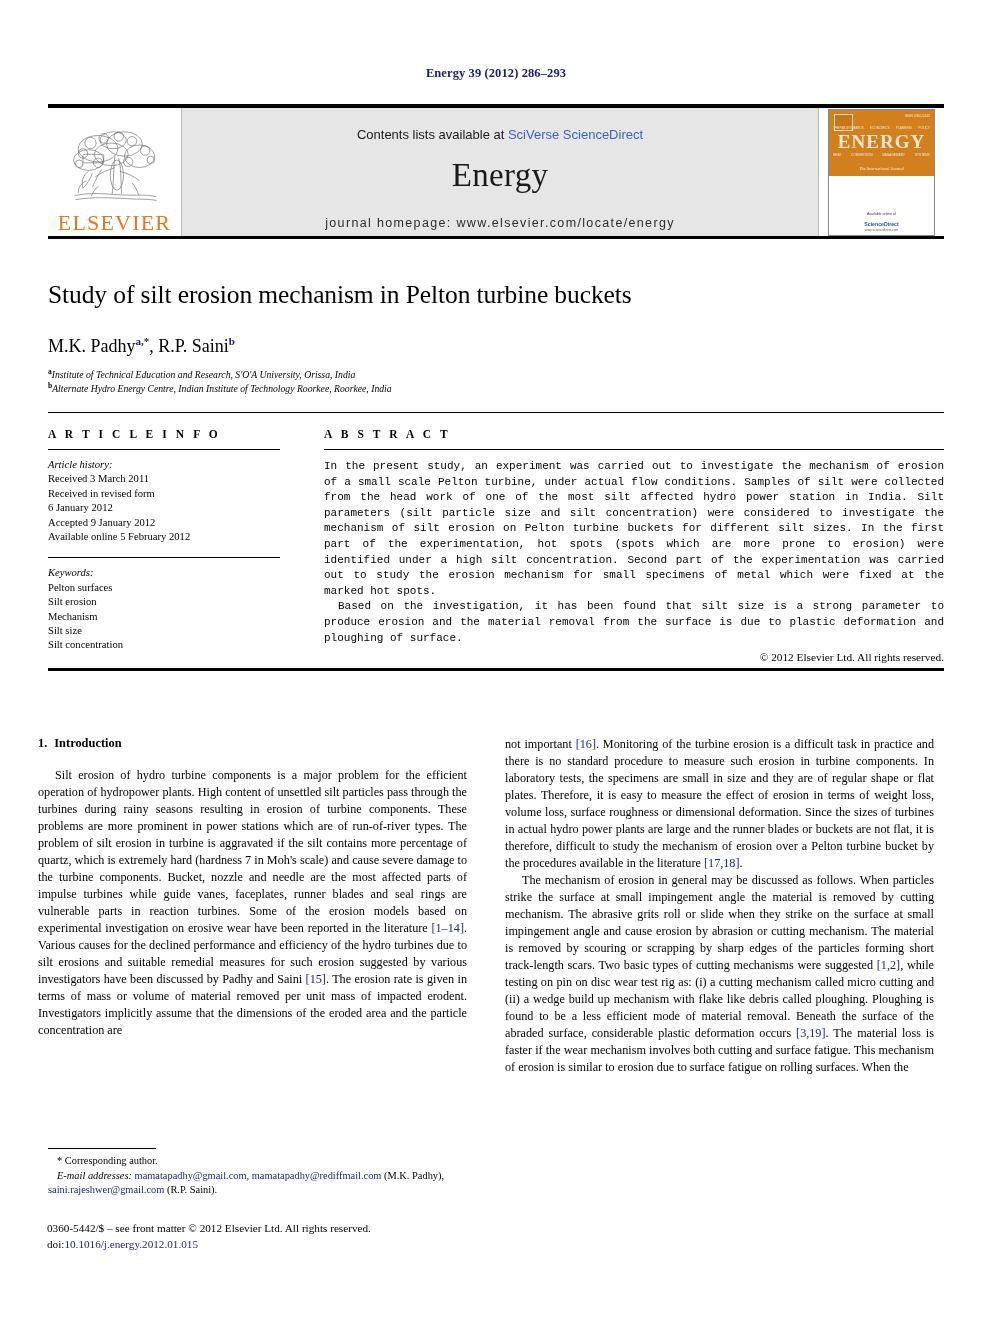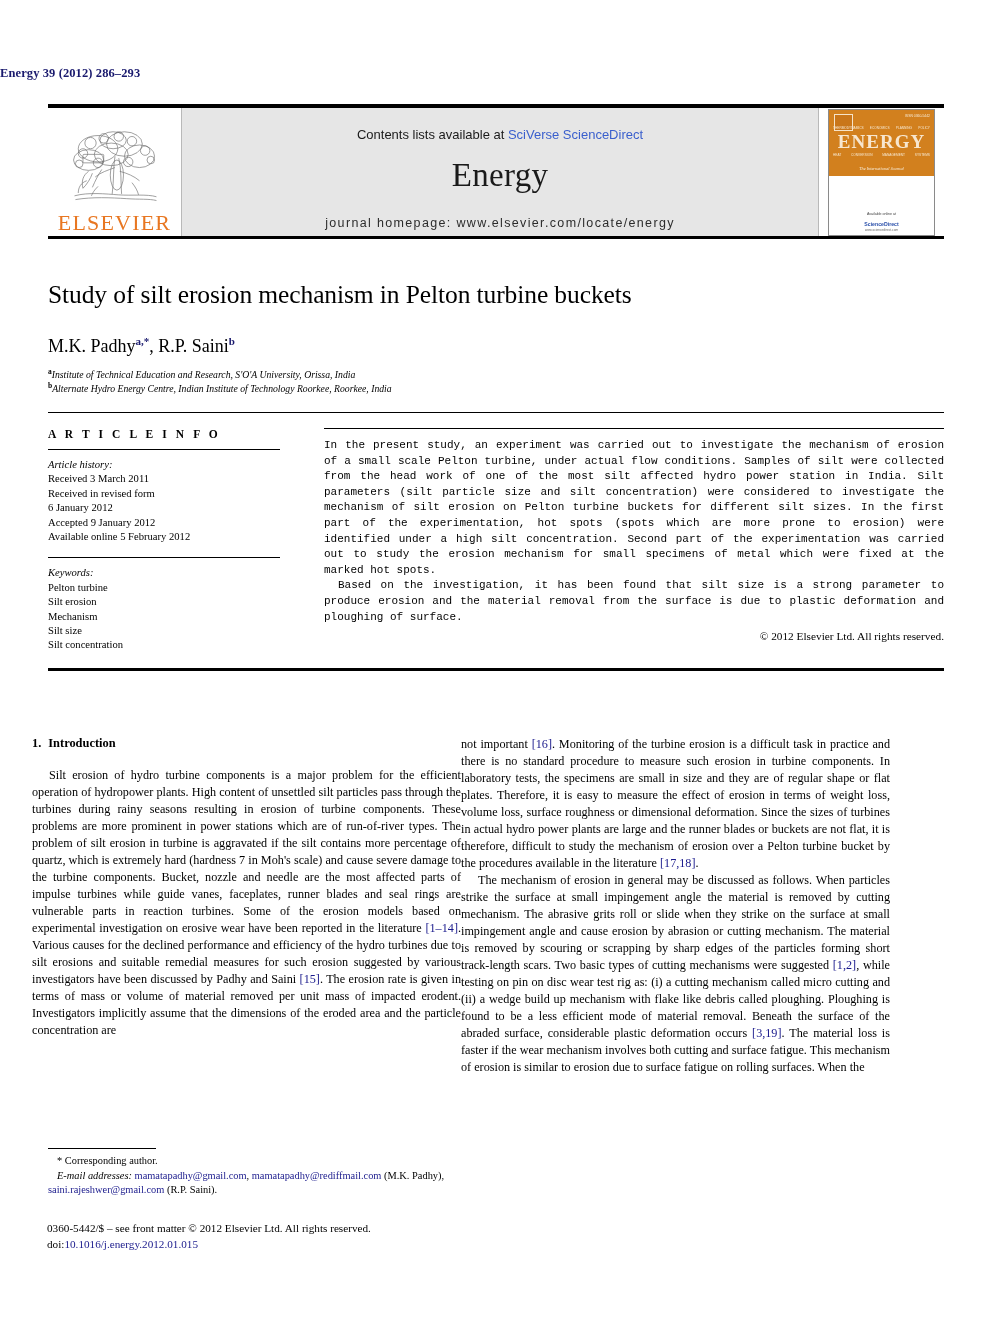--- a/index.html
+++ b/index.html
@@ -21,20 +21,21 @@
     height: 1323px;
     padding: 0;
   }
 
   
   .running-head {
     position: absolute;
     top: 66px;
     left: 0;
     width: 992px;
+    text-align: center;
     font-size: 12.5px;
     font-weight: bold;
     color: #1a1a6e;
     letter-spacing: 0.1px;
   }
 
   
   .masthead {
     position: absolute;
     top: 104px;
@@ -268,23 +269,24 @@
   .abs-text p { margin: 0; text-indent: 0; }
   .abs-text p + p { text-indent: 14px; }
   .abs-copy { text-align: right; margin-top: 5px; font-size: 11.3px; }
 
   .closing-rule { position: absolute; left: 48px; width: 896px; border-top: 3px solid #000; }
 
   
   .body-cols {
     position: absolute;
     top: 736px;
-    left: 32px;
+    left: 38px;
     width: 896px;
     display: flex;
+    gap: 38px;
   }
   .bcol { width: 429px; flex: 0 0 429px; }
   .body-sec-head {
     font-size: 12.4px;
     font-weight: bold;
     margin: 0 0 16px 0;
   }
   .body-sec-head .num { margin-right: 7px; }
   .bodytext {
     font-size: 12.2px;
@@ -433,29 +435,30 @@
         <div class="ig-title">Article history:</div>
         <div>Received 3 March 2011</div>
         <div>Received in revised form</div>
         <div>6 January 2012</div>
         <div>Accepted 9 January 2012</div>
         <div>Available online 5 February 2012</div>
       </div>
       <div class="info-sep"></div>
       <div class="info-group">
         <div class="ig-title">Keywords:</div>
-        <div>Pelton turbine</div>
+        <div>Pelton surfaces</div>
         <div>Silt erosion</div>
         <div>Mechanism</div>
         <div>Silt size</div>
         <div>Silt concentration</div>
       </div>
     </div>
 
     <div class="col-abs">
+      <div class="sec-head">A B S T R A C T</div>
       <div class="abs-rule"></div>
       <div class="abs-text">
         <p>In the present study, an experiment was carried out to investigate the mechanism of erosion of a small scale Pelton turbine, under actual flow conditions. Samples of silt were collected from the head work of one of the most silt affected hydro power station in India. Silt parameters (silt particle size and silt concentration) were considered to investigate the mechanism of silt erosion on Pelton turbine buckets for different silt sizes. In the first part of the experimentation, hot spots (spots which are more prone to erosion) were identified under a high silt concentration. Second part of the experimentation was carried out to study the erosion mechanism for small specimens of metal which were fixed at the marked hot spots.</p>
         <p>Based on the investigation, it has been found that silt size is a strong parameter to produce erosion and the material removal from the surface is due to plastic deformation and ploughing of surface.</p>
       </div>
       <div class="abs-copy">© 2012 Elsevier Ltd. All rights reserved.</div>
     </div>
 
   </div>
 

